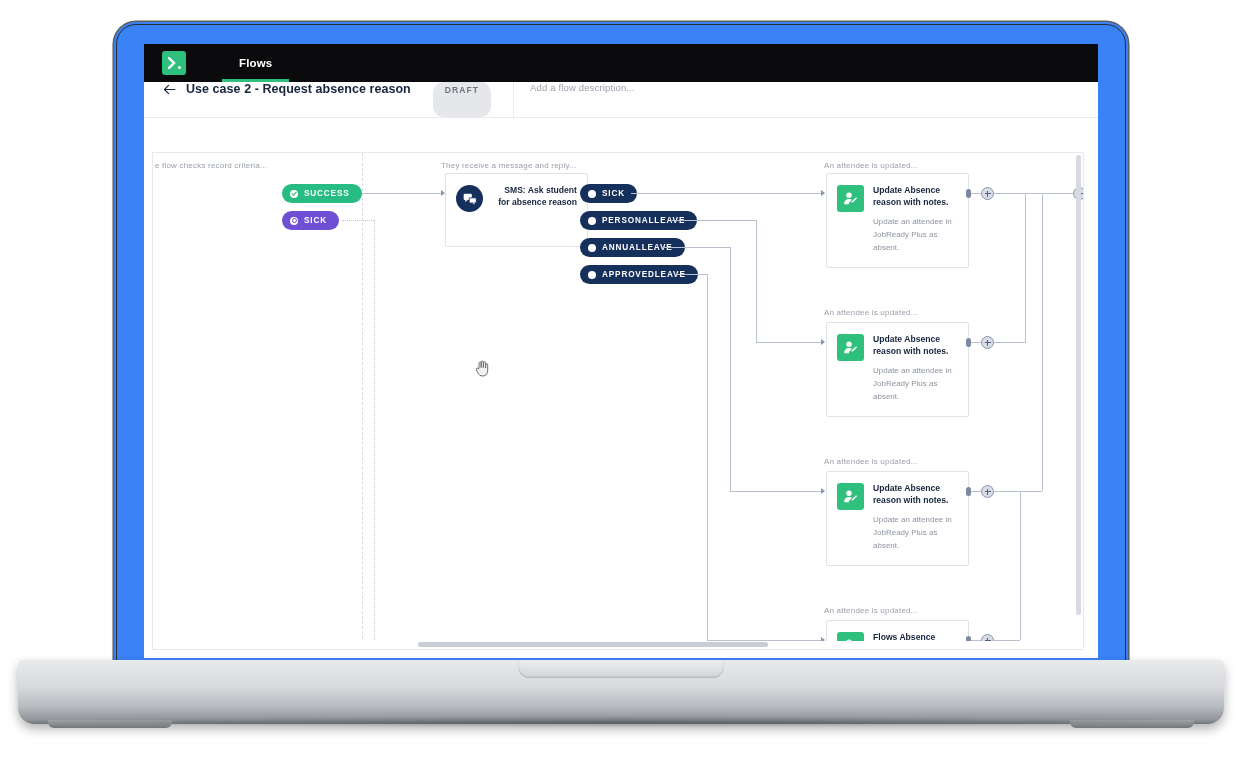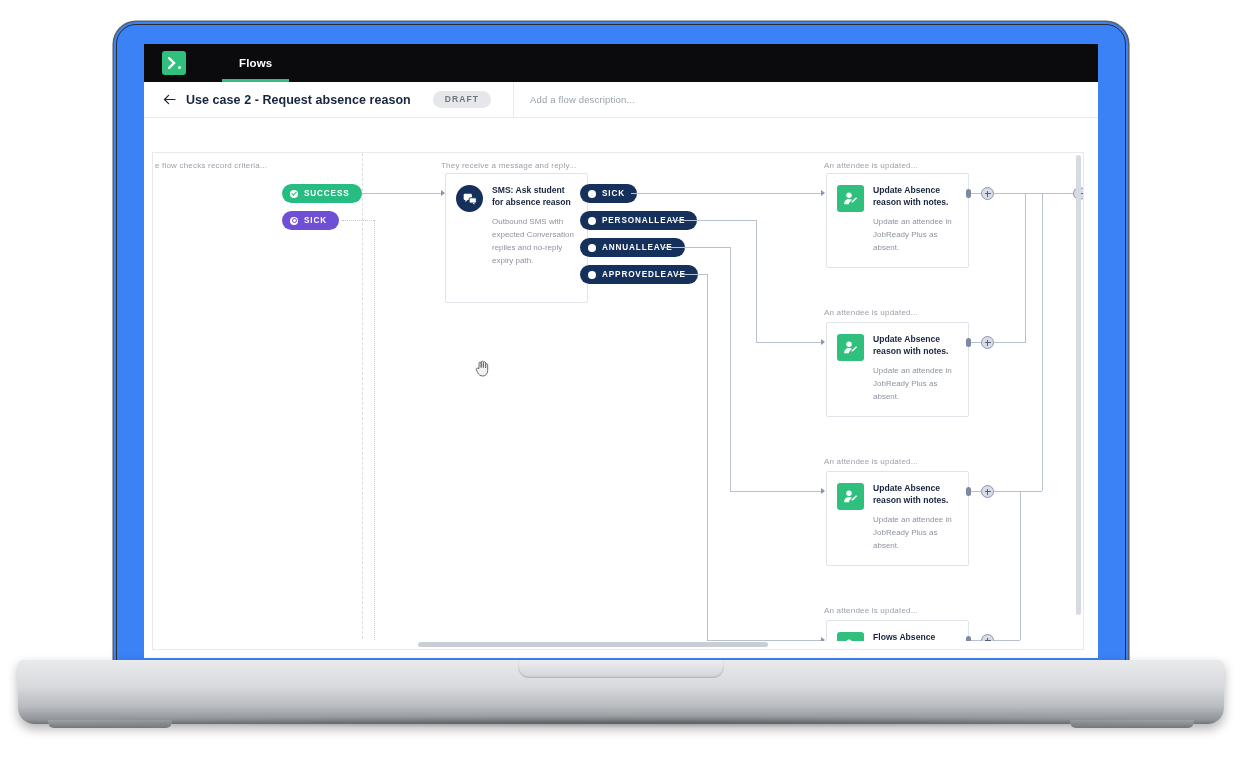--- a/index.html
+++ b/index.html
@@ -90,21 +90,21 @@
     cursor:pointer; height:100%;
   }
   .topnav-item.active{ color:#ffffff; }
   .topnav-item.active::after{
     content:""; position:absolute; left:0; right:0; bottom:0;
     height:3px; background:#2fc07e;
   }
 
   .flow-header{
     position:absolute; left:0; top:38px; width:100%; height:36px;
-    background:#ffffff; display:flex; align-items:center;
+    background:#ffffff; display:flex; 
     border-bottom:1px solid #e8eaee;
   }
   .back-arrow{
     margin-left:18px; width:14px; height:14px; cursor:pointer;
     color:#1b2a44; display:flex; align-items:center; justify-content:center;
   }
   .flow-title{
     margin-left:10px; font-size:12.5px; font-weight:700; color:#17253d;
     letter-spacing:.05px; white-space:nowrap;
   }
@@ -308,32 +308,31 @@
 
           <div class="pill success" style="left:129px; top:31px;">
             <span class="bullet"></span>
             <span>SUCCESS</span>
           </div>
           <div class="pill fail" style="left:129px; top:58px;">
             <span class="bullet"></span>
             <span>SICK</span>
           </div>
 
-          <div class="node-card" style="left:292px; top:20px; width:143px; padding-bottom:34px;">
+          <div class="node-card" style="left:292px; top:20px; width:143px; padding-bottom:34px;text-align:right;">
             <div class="icon-circle">
               <svg viewBox="0 0 16 14" width="14" height="12">
                 <rect x="0.6" y="1" width="9.6" height="7.2" rx="1.4" fill="#ffffff"></rect>
                 <path d="M2.6 8.2 L2.6 10.6 L5.2 8.2 Z" fill="#ffffff"></path>
                 <rect x="7" y="5.6" width="8.4" height="6.2" rx="1.3" fill="#ffffff" stroke="#16305c" stroke-width="1.1"></rect>
                 <path d="M13.2 11.6 L13.2 13.6 L11 11.6 Z" fill="#ffffff"></path>
               </svg>
             </div>
             <div class="node-body">
               <div class="node-title">SMS: Ask student for absence reason</div>
-              <div class="node-desc">Outbound SMS with expected Conversation replies and no-reply expiry path.</div>
             </div>
           </div>
 
           <div class="pill reply" style="left:427px; top:31px;">
             <span class="bullet"></span>
             <span>SICK</span>
           </div>
           <div class="pill reply" style="left:427px; top:58px;">
             <span class="bullet"></span>
             <span>PERSONALLEAVE</span>

